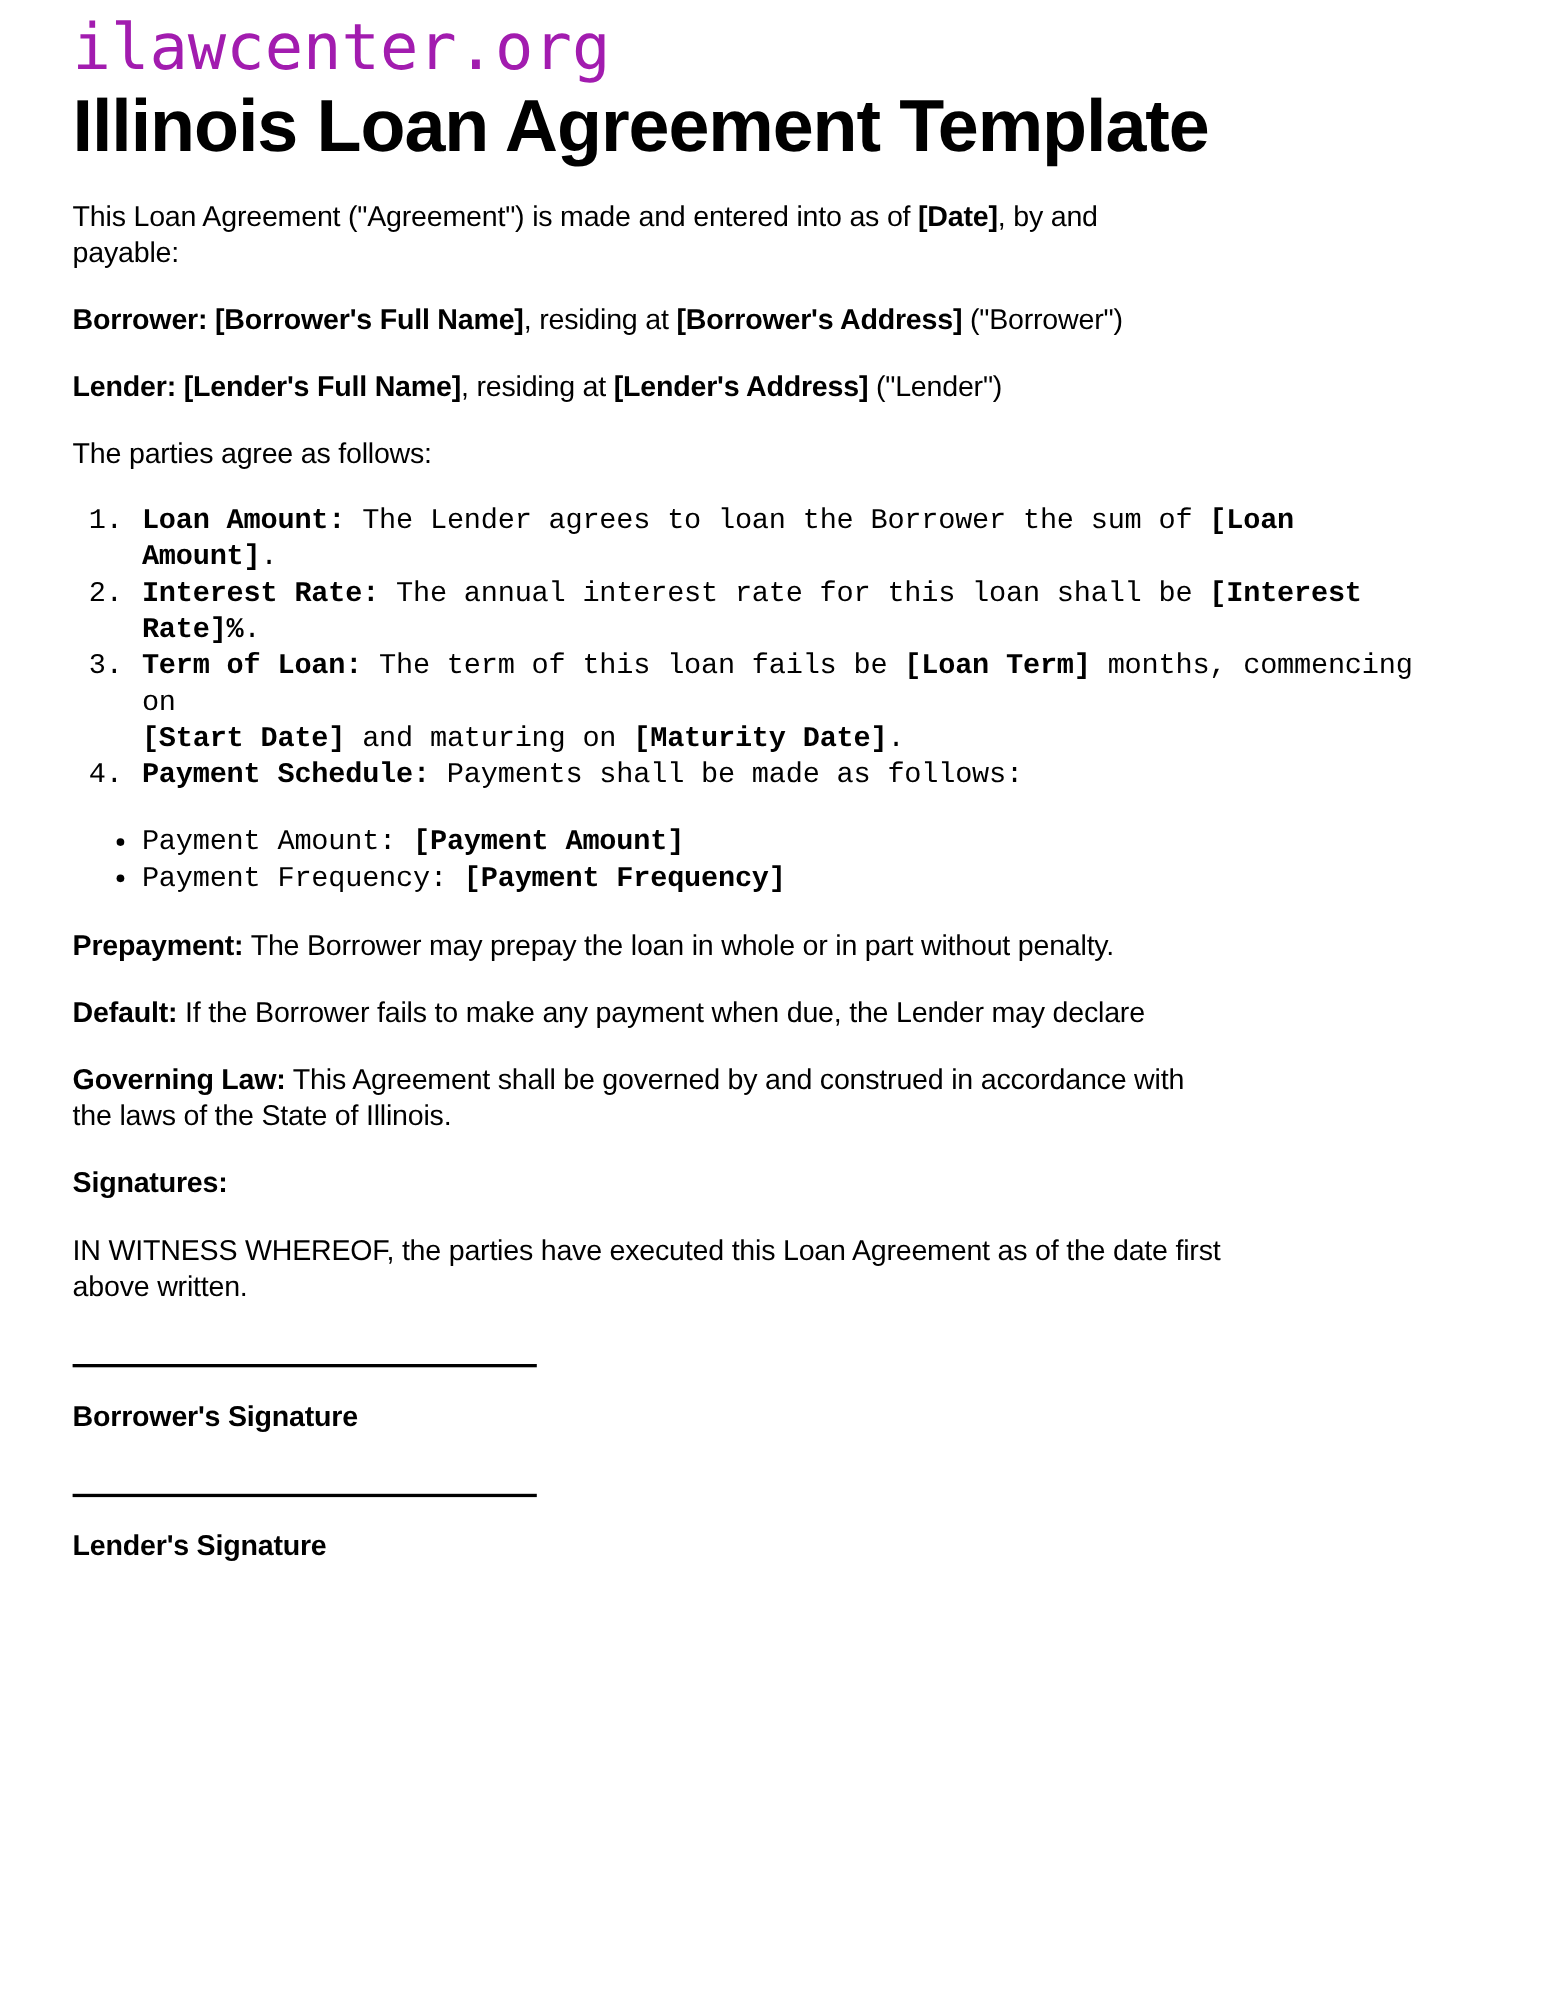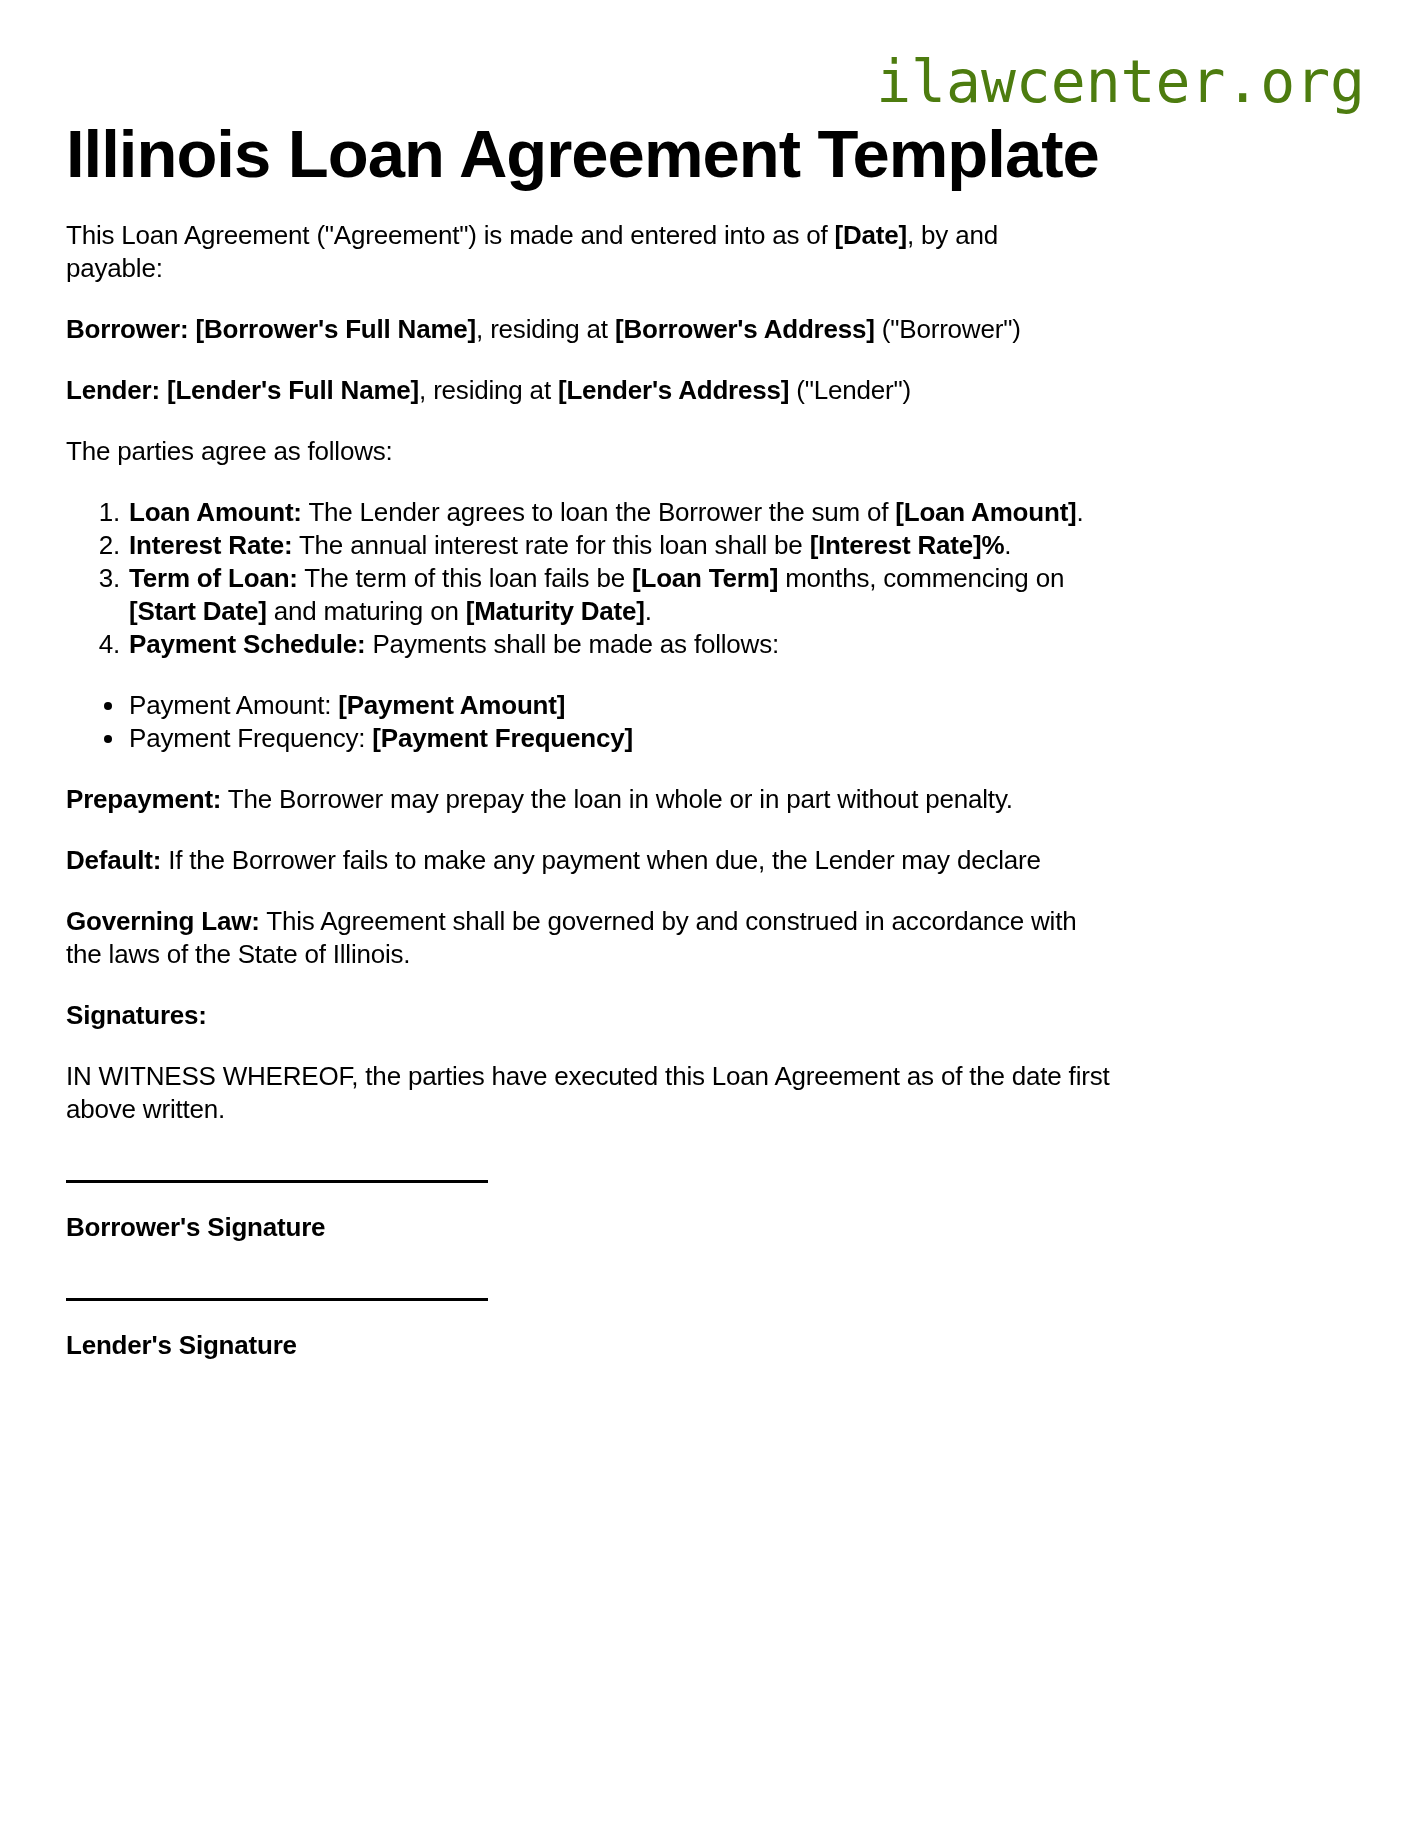--- a/index.html
+++ b/index.html
@@ -15,26 +15,25 @@
     overflow: hidden;
   }
   .page {
     box-sizing: border-box;
     width: 1411px;
     height: 1826px;
     padding-left: 66px;
     padding-right: 46px;
   }
   .watermark {
-    text-align: right;
-    margin: 52px 0 0 0;
+    margin: 13px 0 0 0;
     font-family: "DejaVu Sans Mono", monospace;
     font-size: 58px;
     line-height: 1.05;
-    color: #4d7c0f;
+    color: #a21caf;
     letter-spacing: 0px;
     white-space: nowrap;
   }
   .doc-title {
     font-size: 67px;
     font-weight: bold;
     letter-spacing: -1px;
     line-height: 1.1;
     margin: 4px 0 26px 0;
     white-space: nowrap;
@@ -53,20 +52,21 @@
     padding-left: 61px;
     list-style: decimal;
   }
   .doc ul {
     margin: 12px 0;
     padding-left: 61px;
     list-style: disc;
   }
   .doc li {
     padding-left: 2px;
+    font-family: Liberation Mono, monospace;
   }
   .doc b {
     font-weight: bold;
   }
   .sig-line {
     width: 422px;
     height: 26px;
     border-bottom: 3px solid #000000;
     margin: 28px 0;
   }

